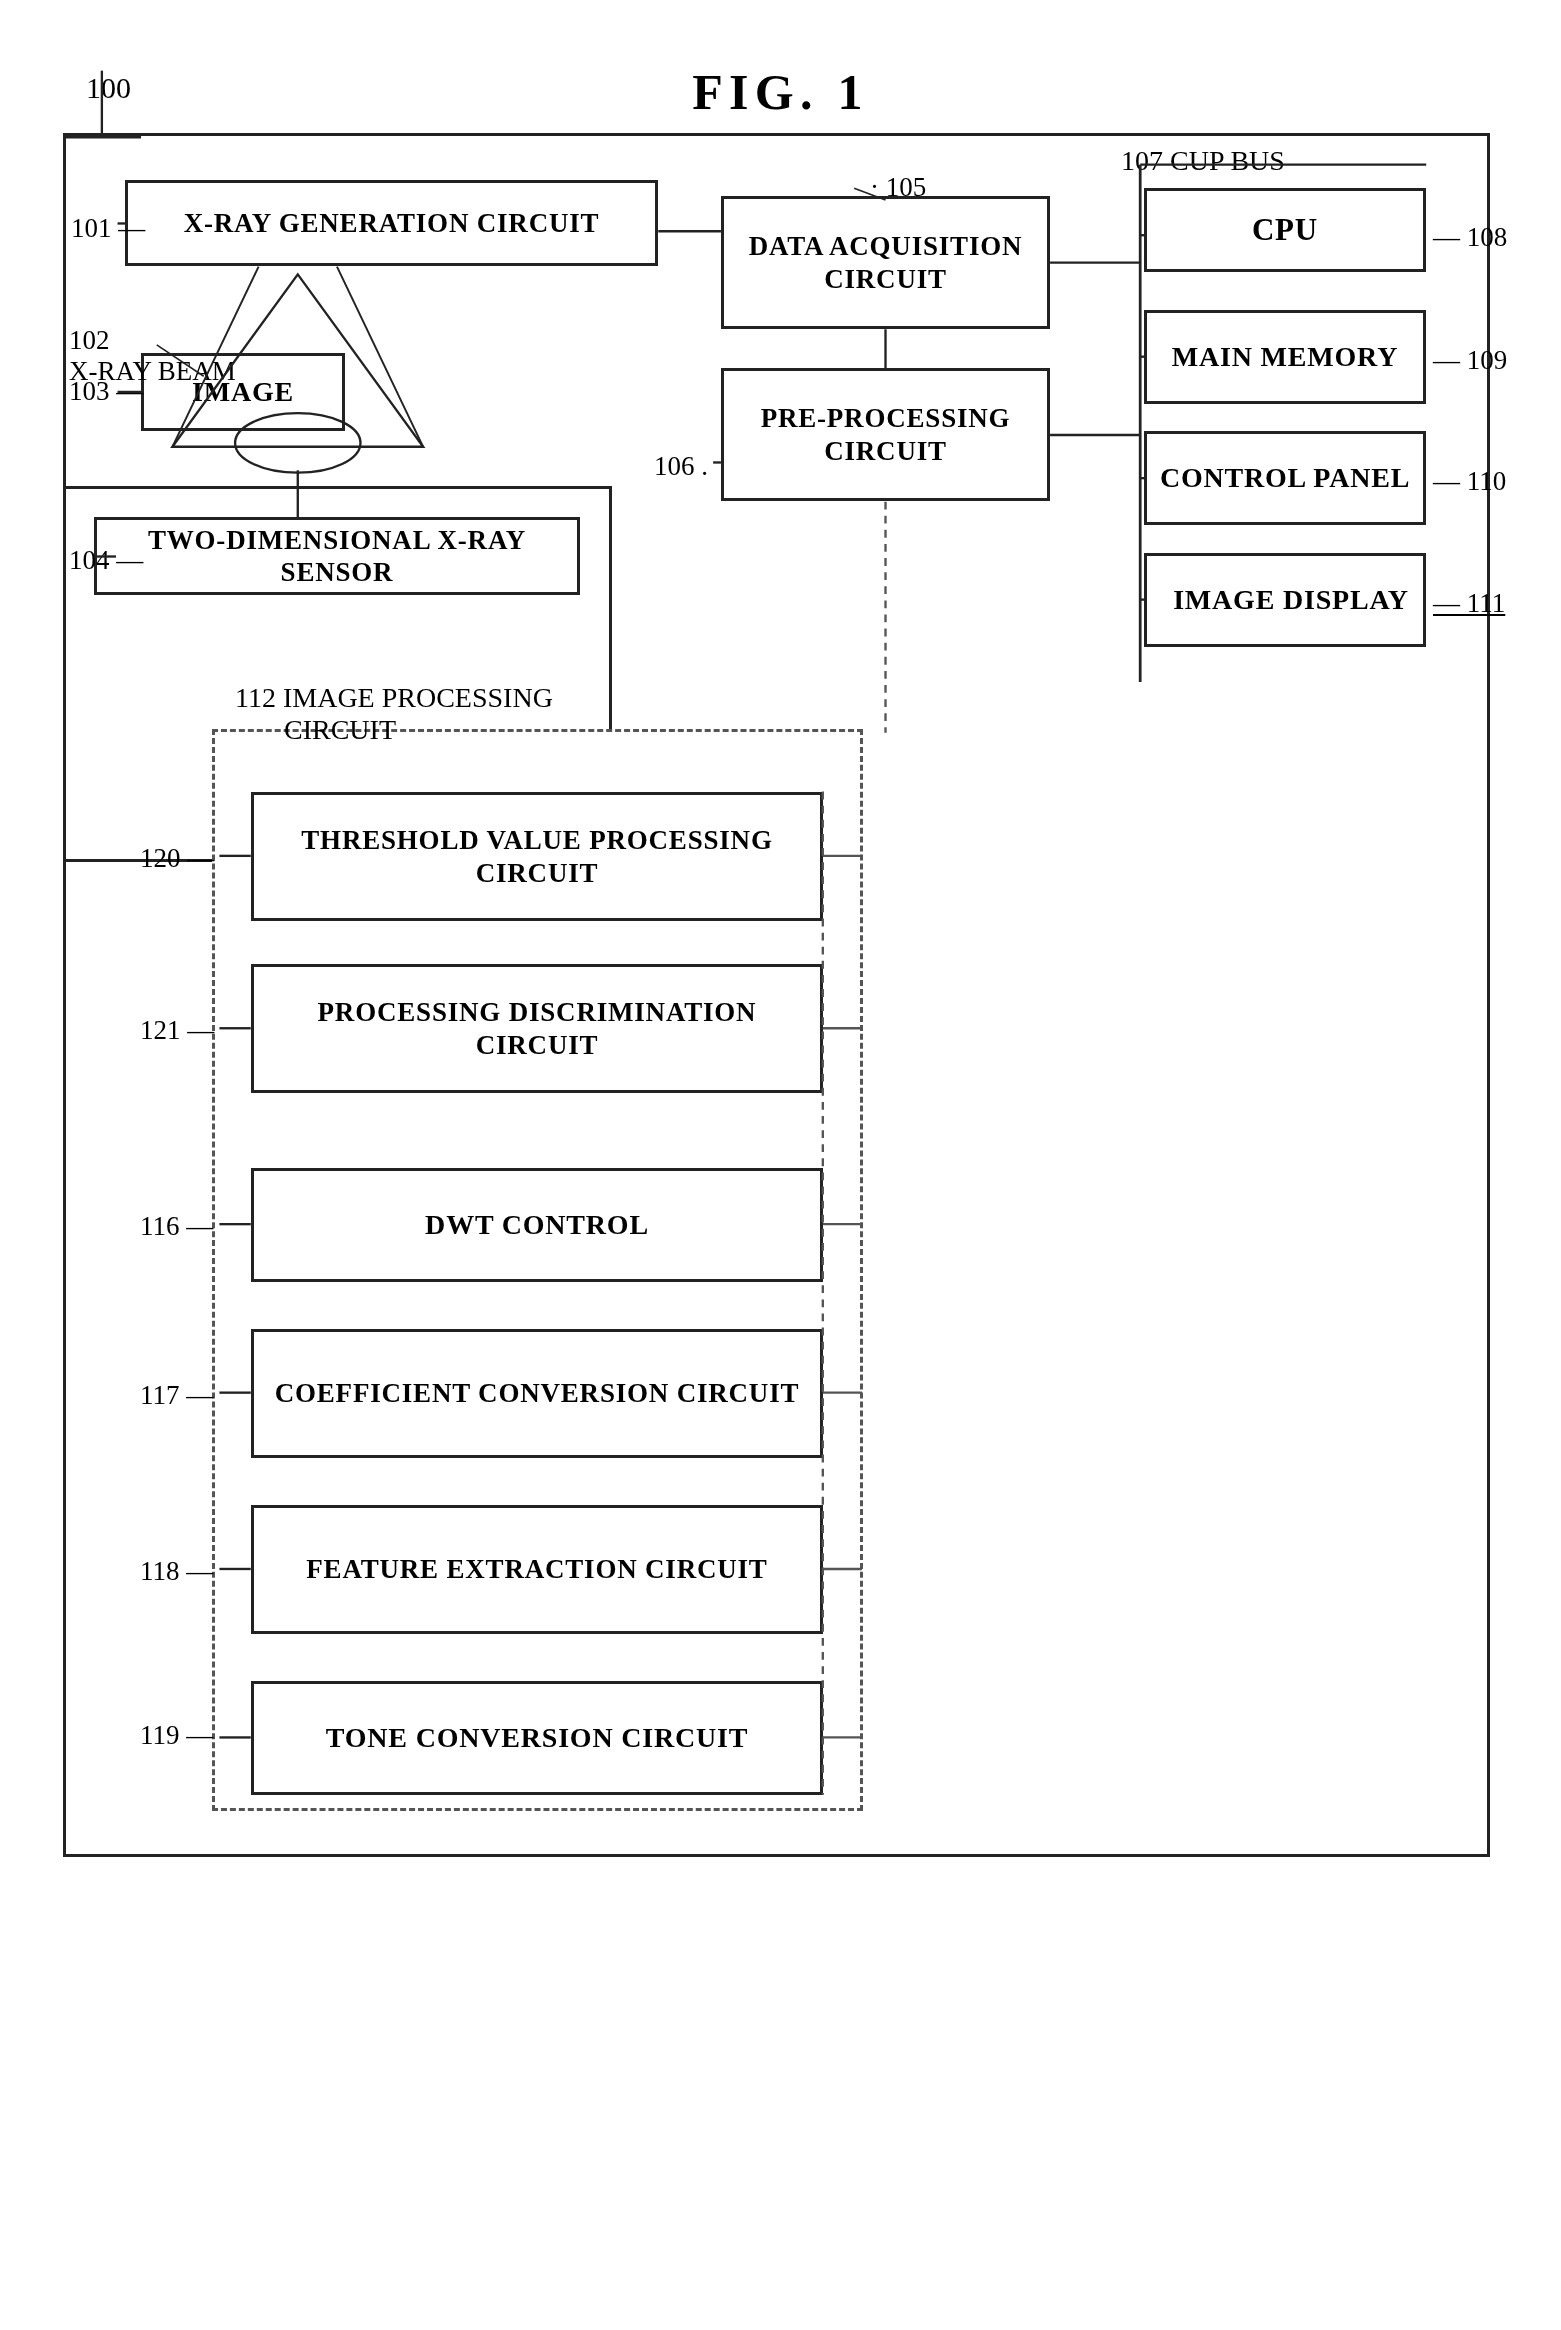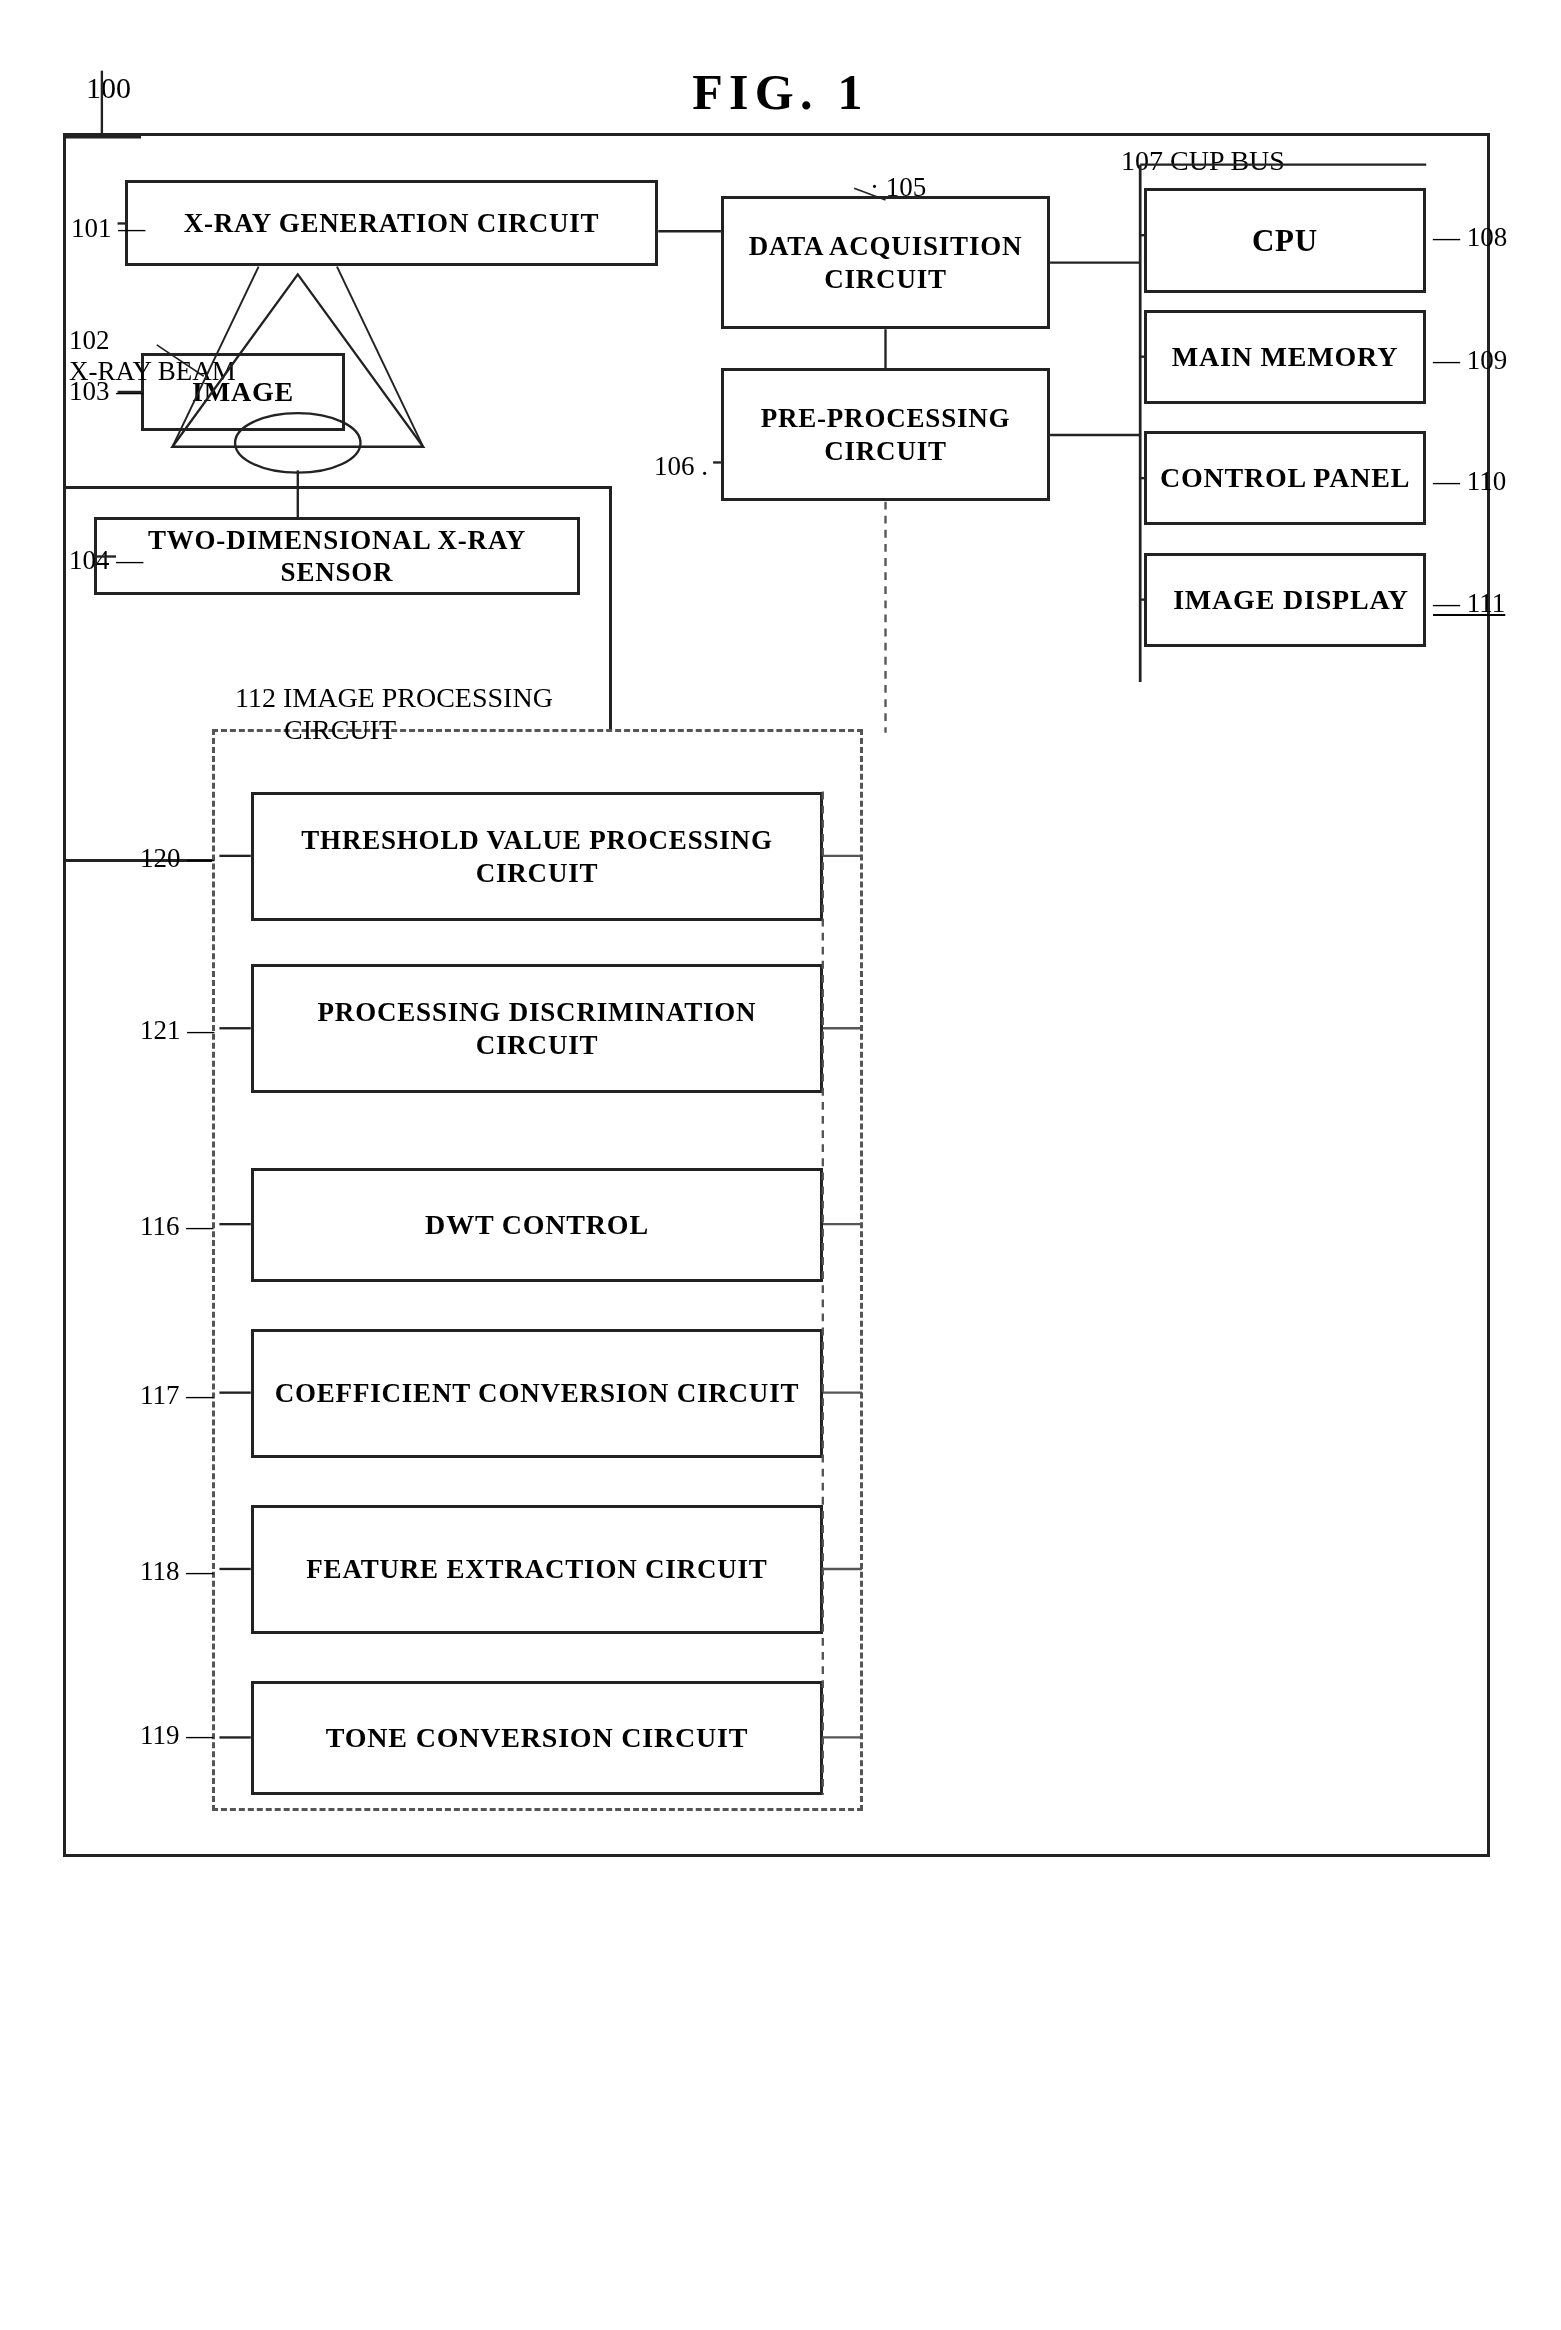--- a/index.html
+++ b/index.html
@@ -118,21 +118,21 @@
   </div>
 
   <div class="label" style="top:545px; left:69px;">104 —</div>
 
   <div class="label" style="top:325px; left:69px; font-size:27px;">
     102<br>X-RAY BEAM
   </div>
 
   <div class="label" style="top:145px; left:1121px; font-size:28px;">107  CUP BUS</div>
 
-  <div class="box" style="top:188px; left:1144px; width:282px; height:105px; font-size:31px;">
+  <div class="box" style="top:188px; left:1144px; width:282px; height:84px; font-size:31px;">
     <span>CPU</span>
   </div>
 
   <div class="label" style="top:222px; left:1433px;">— 108</div>
 
   <div class="box" style="top:310px; left:1144px; width:282px; height:94px; font-size:28px;">
     <span>MAIN MEMORY</span>
   </div>
 
   <div class="label" style="top:345px; left:1433px;">— 109</div>

